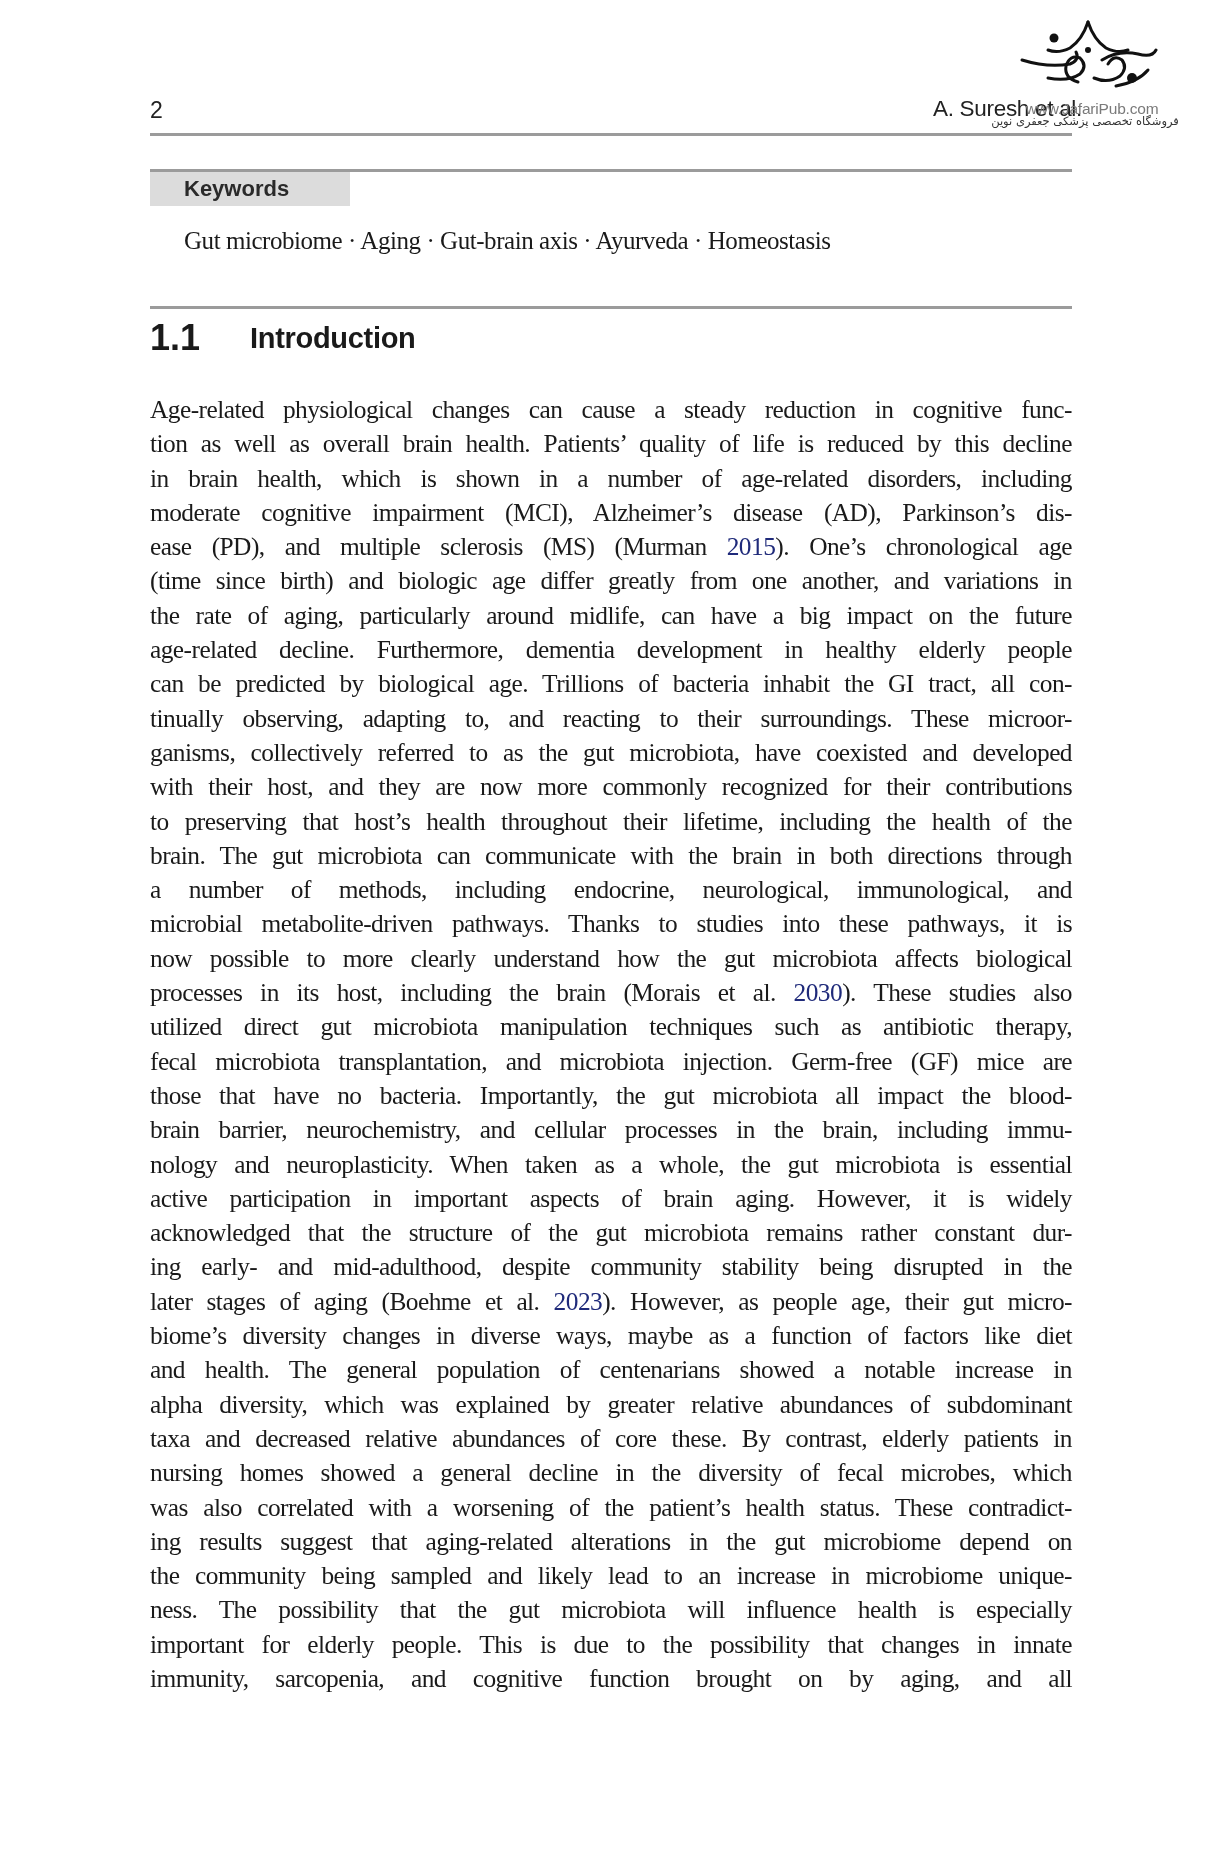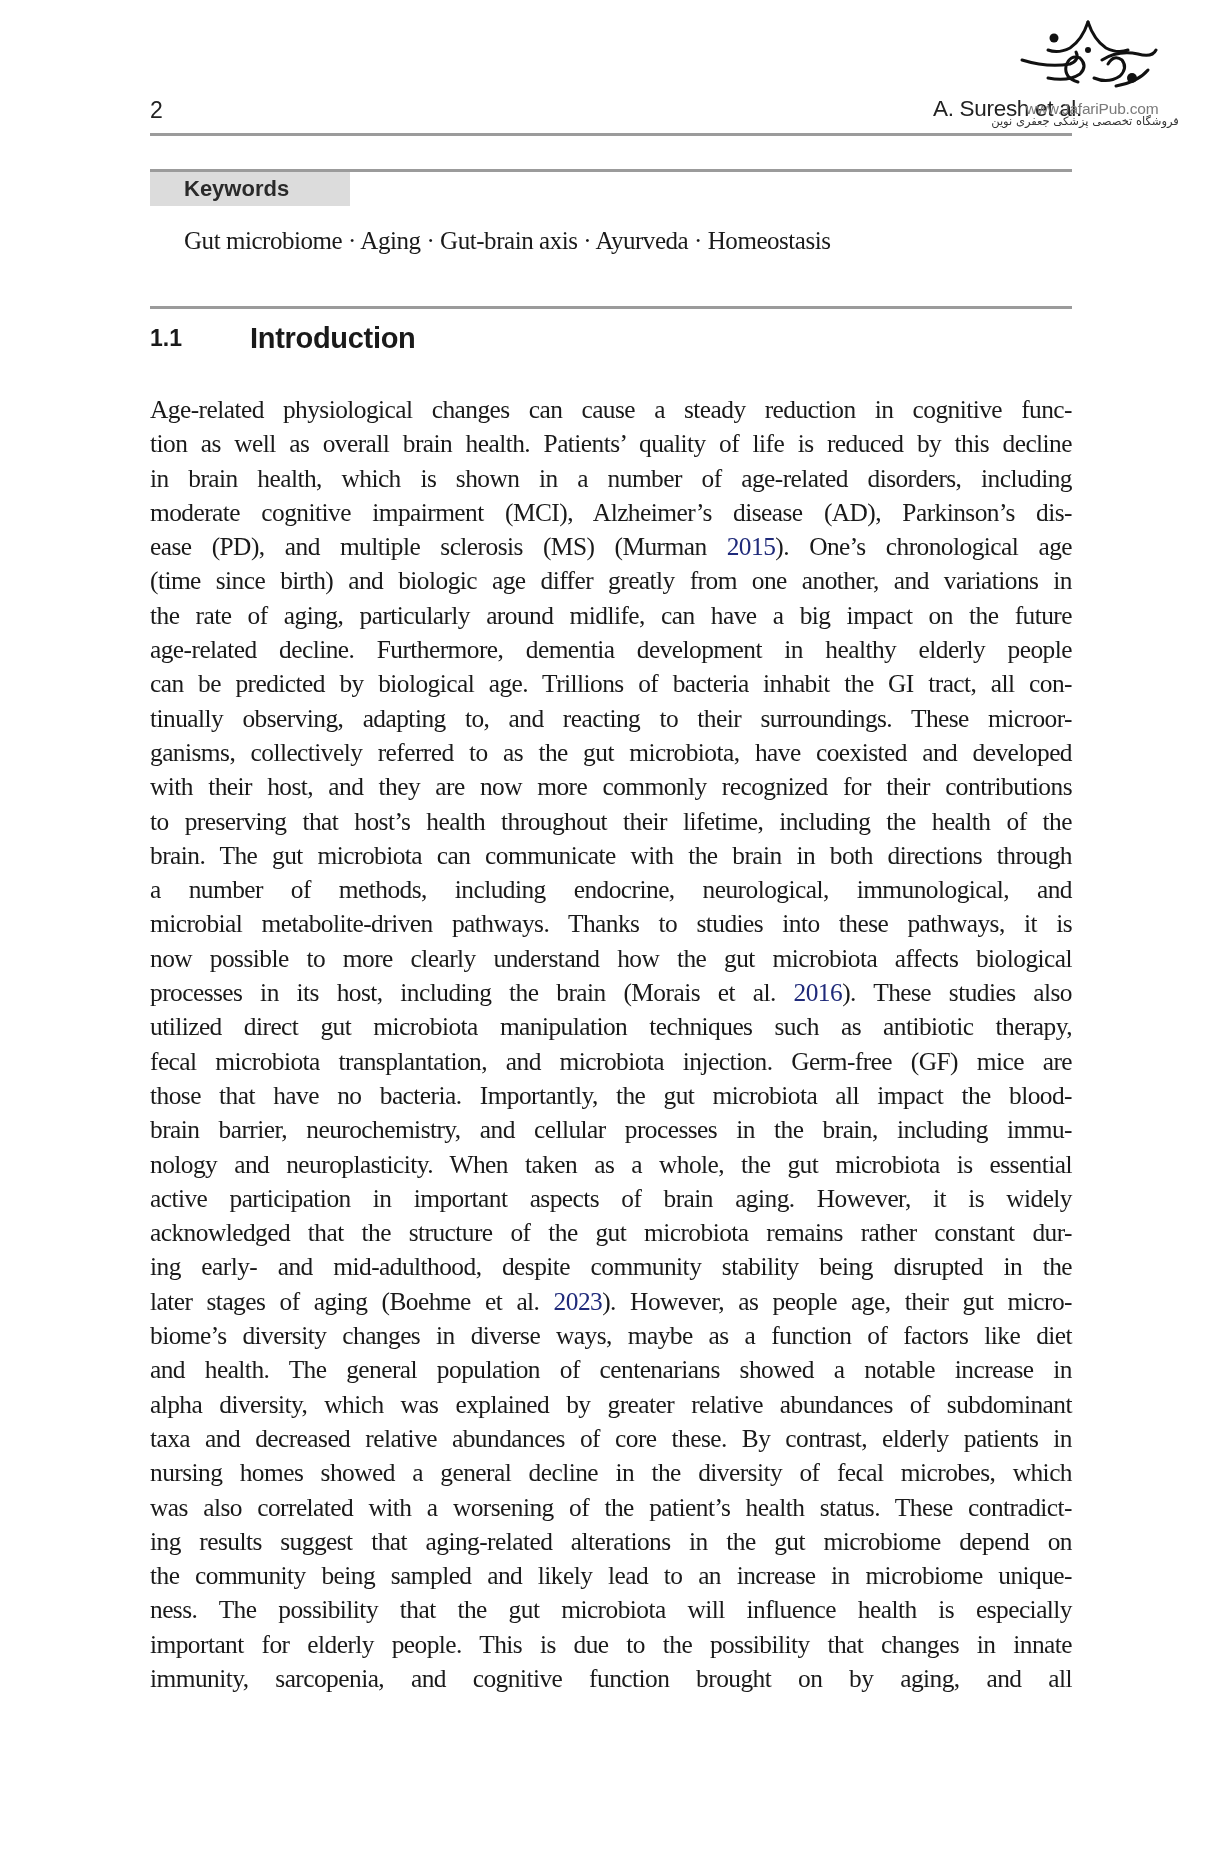--- a/index.html
+++ b/index.html
@@ -20,21 +20,21 @@
     #logo-tagline { left: 990px; top: 114px; width: 190px; text-align: center; font-size: 11.5px; color: #333; line-height: 14px; white-space: nowrap; direction: rtl; font-family: "DejaVu Sans", sans-serif; }
 
     
     #keywords-rule { top: 169px; }
     #keywords-box { left: 150px; top: 172px; width: 200px; height: 34px; background: #dcdcdc; }
     #keywords-label { left: 184px; top: 176px; font-size: 22px; line-height: 26px; font-weight: bold; color: #2a2a2a; }
     #keywords-list { left: 184px; top: 226px; font-size: 25px; line-height: 30px; color: #1a1a1a; white-space: nowrap; letter-spacing: -0.45px; }
 
     
     #section-rule { top: 306px; }
-    #section-number { left: 150px; top: 322px; font-size: 23px; line-height: 32px; font-weight: bold; color: #1a1a1a; }
+    #section-number { left: 150px; top: 322px; font-size: 36px; line-height: 32px; font-weight: bold; color: #1a1a1a; }
     #section-title { left: 250px; top: 322px; font-size: 29px; line-height: 32px; font-weight: bold; color: #1a1a1a; letter-spacing: -0.3px; }
 
     
     #body-text { left: 150px; top: 392px; width: 922px; font-size: 25.4px; line-height: 34.3px; color: #1a1a1a; }
     .line { display: block; height: 34.3px; white-space: nowrap; text-align: justify; text-align-last: justify; letter-spacing: -0.55px; overflow: visible; }
     .line.last { text-align-last: justify; }
     .cite-link { color: #1f2a7a; }
   </style>
 </head>
 <body>
@@ -80,21 +80,21 @@
     <span class="line"><span>age-related decline. Furthermore, dementia development in healthy elderly people</span></span>
     <span class="line"><span>can be predicted by biological age. Trillions of bacteria inhabit the GI tract, all con-</span></span>
     <span class="line"><span>tinually observing, adapting to, and reacting to their surroundings. These microor-</span></span>
     <span class="line"><span>ganisms, collectively referred to as the gut microbiota, have coexisted and developed</span></span>
     <span class="line"><span>with their host, and they are now more commonly recognized for their contributions</span></span>
     <span class="line"><span>to preserving that host’s health throughout their lifetime, including the health of the</span></span>
     <span class="line"><span>brain. The gut microbiota can communicate with the brain in both directions through</span></span>
     <span class="line"><span>a number of methods, including endocrine, neurological, immunological, and</span></span>
     <span class="line"><span>microbial metabolite-driven pathways. Thanks to studies into these pathways, it is</span></span>
     <span class="line"><span>now possible to more clearly understand how the gut microbiota affects biological</span></span>
-    <span class="line"><span>processes in its host, including the brain (Morais et al. </span><span class="cite-link" style="color: rgb(31, 42, 122);">2016</span><span>). These studies also</span></span>
+    <span class="line"><span>processes in its host, including the brain (Morais et al. </span><span class="cite-link" style="color: rgb(31, 42, 122);">2030</span><span>). These studies also</span></span>
     <span class="line"><span>utilized direct gut microbiota manipulation techniques such as antibiotic therapy,</span></span>
     <span class="line"><span>fecal microbiota transplantation, and microbiota injection. Germ-free (GF) mice are</span></span>
     <span class="line"><span>those that have no bacteria. Importantly, the gut microbiota all impact the blood-</span></span>
     <span class="line"><span>brain barrier, neurochemistry, and cellular processes in the brain, including immu-</span></span>
     <span class="line"><span>nology and neuroplasticity. When taken as a whole, the gut microbiota is essential</span></span>
     <span class="line"><span>active participation in important aspects of brain aging. However, it is widely</span></span>
     <span class="line"><span>acknowledged that the structure of the gut microbiota remains rather constant dur-</span></span>
     <span class="line"><span>ing early- and mid-adulthood, despite community stability being disrupted in the</span></span>
     <span class="line"><span>later stages of aging (Boehme et al. </span><span class="cite-link" style="color: rgb(31, 42, 122);">2023</span><span>). However, as people age, their gut micro-</span></span>
     <span class="line"><span>biome’s diversity changes in diverse ways, maybe as a function of factors like diet</span></span>

